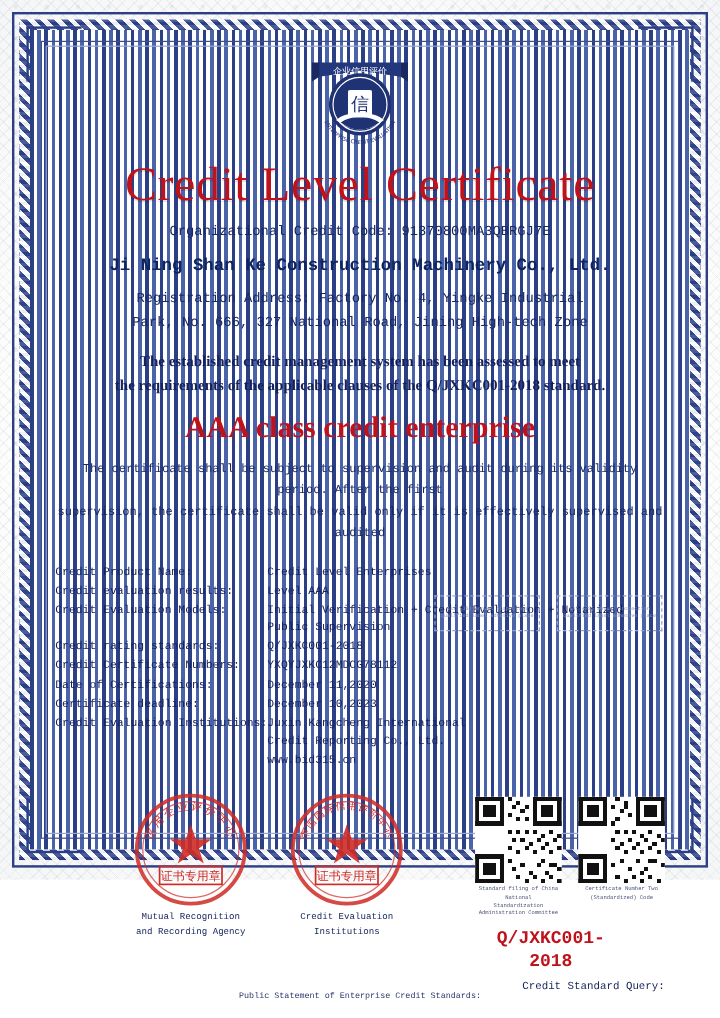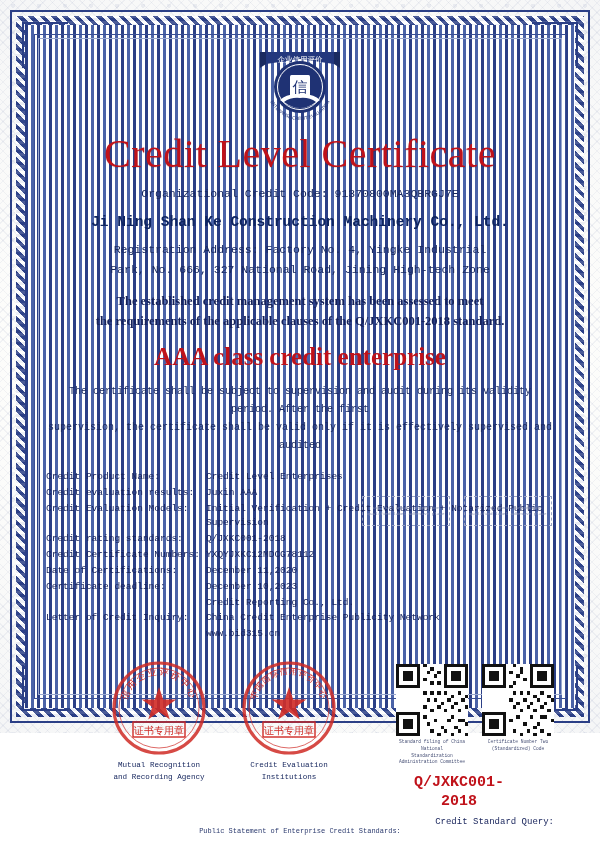--- a/index.html
+++ b/index.html
@@ -235,21 +235,21 @@
     </div>
 
     <table class="details">
       <tbody>
         <tr>
           <td class="k">Credit Product Name:</td>
           <td>Credit Level Enterprises</td>
         </tr>
         <tr>
           <td class="k">Credit evaluation results:</td>
-          <td>Juxin AAA</td>
+          <td>Level AAA</td>
         </tr>
         <tr>
           <td class="k">Credit Evaluation Models:</td>
           <td>Initial Verification + Credit Evaluation + Notarized Public Supervision</td>
         </tr>
         <tr>
           <td class="k">Credit rating standards:</td>
           <td>Q/JXKC001-2018</td>
         </tr>
         <tr>
@@ -258,26 +258,26 @@
         </tr>
         <tr>
           <td class="k">Date of Certifications:</td>
           <td>December 11,2020</td>
         </tr>
         <tr>
           <td class="k">Certificate deadline:</td>
           <td>December 10,2023</td>
         </tr>
         <tr>
+          <td class="k">Credit Evaluation Institutions:</td>
+          <td>Juxin Kangcheng International</td>
+        </tr>
+        <tr>
           <td class="k"></td>
           <td>Credit Reporting Co., Ltd.</td>
-        </tr>
-        <tr>
-          <td class="k">Letter of Credit Inquiry:</td>
-          <td>China Credit Enterprise Publicity Network</td>
         </tr>
         <tr>
           <td class="k"></td>
           <td>www.bid315.cn</td>
         </tr>
       </tbody>
     </table>
 
     <div class="inspect-row">
       <div class="inspect">

